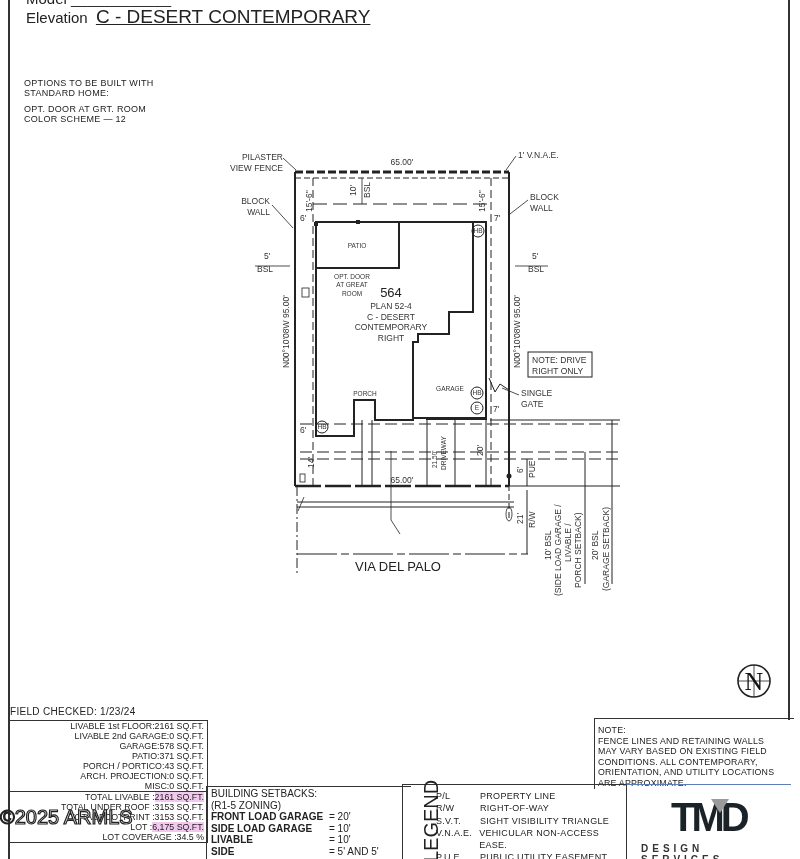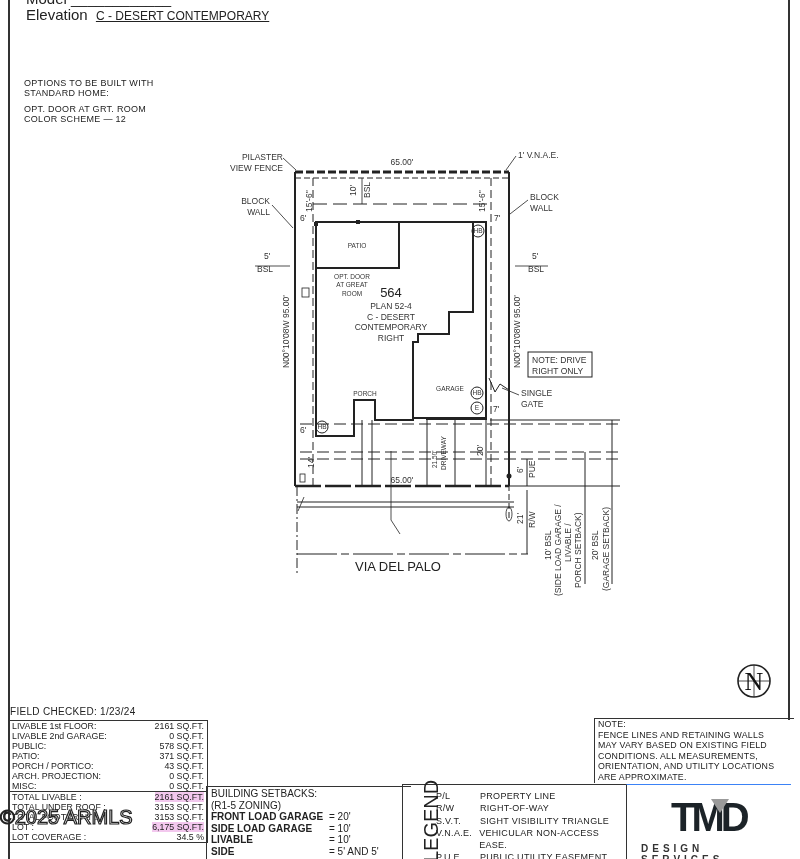--- a/index.html
+++ b/index.html
@@ -2,33 +2,33 @@
 <html><head>
 <meta charset="utf-8">
 <style>
   html,body{margin:0;padding:0;background:#fff;}
   body{width:800px;height:859px;position:relative;overflow:hidden;font-family:"Liberation Sans",sans-serif;color:#222;}
   .abs{position:absolute;}
   .frame-left{left:8px;top:0;width:2px;height:859px;background:#333;}
   .frame-right{left:788px;top:0;width:2px;height:720px;background:#333;}
   .hdr-model{left:26px;top:-10px;font-size:15px;}
   .hdr-elev{left:26px;top:6px;font-size:15px;}
-  .hdr-elev .val{text-decoration:underline;margin-left:4px;font-size:12px;}
+  .hdr-elev .val{text-decoration:underline;margin-left:4px;font-size:19px;}
   .opts{left:24px;top:34px;font-size:9px;line-height:10px;letter-spacing:.3px;margin-top:44px;}
   .opts p{margin:0 0 6px 0;}
   .site{left:0;top:0;width:800px;height:700px;}
   .lbl{font-size:8.5px;fill:#333;font-family:"Liberation Sans",sans-serif;}
   .lbl-sm{font-size:6.5px;fill:#333;font-family:"Liberation Sans",sans-serif;}
   .lbl-lg{font-size:13px;fill:#222;font-family:"Liberation Sans",sans-serif;}
   .compass{left:736px;top:663px;width:36px;height:36px;}
-  .note{left:594px;top:718px;width:196px;font-size:8.8px;line-height:10.6px;letter-spacing:.2px;border-top:1px solid #333;border-left:1px solid #333;padding:0 0 0 3px;}
+  .note{left:594px;top:718px;width:196px;font-size:8.8px;line-height:10.6px;letter-spacing:.2px;border-top:1px solid #333;border-left:1px solid #333;padding:6px 0 0 3px;}
   .note p{margin:0;}
   .field{left:10px;top:706px;font-size:10px;letter-spacing:.3px;}
   .stats{left:8px;top:720px;width:198px;border:1px solid #333;font-size:8.8px;line-height:10px;}
-  .stats .row{display:flex;justify-content:space-between;padding:0 3px;}
+  .stats .row{display:flex;justify-content:flex-end;padding:0 3px;}
   .stats .sec{border-bottom:1px solid #333;}
   .hl{background:#f3c8ee;}
   .setbacks{left:206px;top:786px;width:196px;height:73px;border-left:1px solid #333;border-top:1px solid #333;font-size:10px;line-height:11.5px;padding:1px 4px;}
   .setbacks .r{display:flex;}
   .setbacks .r span:first-child{width:118px;display:inline-block;font-weight:bold;}
   .legend{left:402px;top:784px;width:224px;height:75px;border-left:1px solid #333;border-top:1px solid #333;}
   .legend .vert{position:absolute;left:2px;bottom:-2px;font-size:20px;transform:rotate(-90deg);transform-origin:left bottom;left:20px;top:74px;}
   .legend .items{position:absolute;left:24px;top:5px;font-size:9px;line-height:12.3px;letter-spacing:.3px;}
   .legend .items .r{display:flex;padding-left:9px;}
   .legend .items .r span:first-child{width:44px;}
@@ -192,39 +192,39 @@
   <circle cx="18" cy="18" r="16" fill="none" stroke="#222" stroke-width="1.6"></circle>
   <line x1="2" y1="18" x2="34" y2="18" stroke="#222" stroke-width="0.8"></line>
   <line x1="18" y1="2" x2="18" y2="34" stroke="#222" stroke-width="0.8"></line>
   <text x="18" y="27" text-anchor="middle" font-family="Liberation Serif, serif" font-size="26" fill="#111">N</text>
 </svg>
 
 <div class="abs note">
   <p>NOTE:</p>
   <p>FENCE LINES AND RETAINING WALLS</p>
   <p>MAY VARY BASED ON EXISTING FIELD</p>
-  <p>CONDITIONS.  ALL MEASUREMENTS,</p>
+  <p>CONDITIONS.  ALL CONTEMPORARY,</p>
   <p>ORIENTATION, AND UTILITY LOCATIONS</p>
   <p>ARE APPROXIMATE.</p>
 </div>
 
 <div class="abs field">FIELD CHECKED: 1/23/24</div>
 
 <div class="abs stats">
   <div class="sec">
     <div class="row">
         <span>LIVABLE 1st FLOOR:</span>
         <span>2161 SQ.FT.</span>
       </div>
     <div class="row">
         <span>LIVABLE 2nd GARAGE:</span>
         <span>0 SQ.FT.</span>
       </div>
     <div class="row">
-        <span>PUBLIC:</span>
+        <span>GARAGE:</span>
         <span>578 SQ.FT.</span>
       </div>
     <div class="row">
         <span>PATIO:</span>
         <span>371 SQ.FT.</span>
       </div>
     <div class="row">
         <span>PORCH / PORTICO:</span>
         <span>43 SQ.FT.</span>
       </div>

